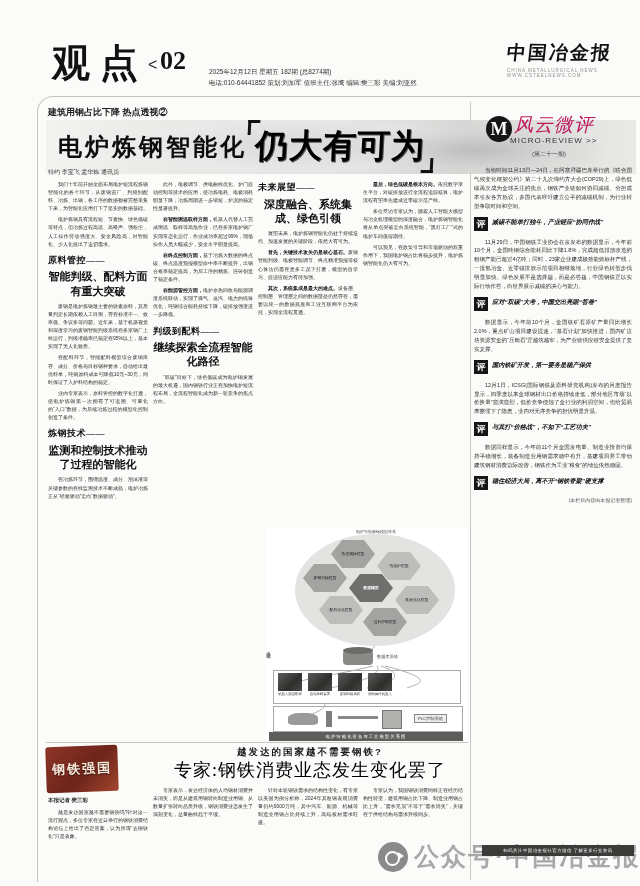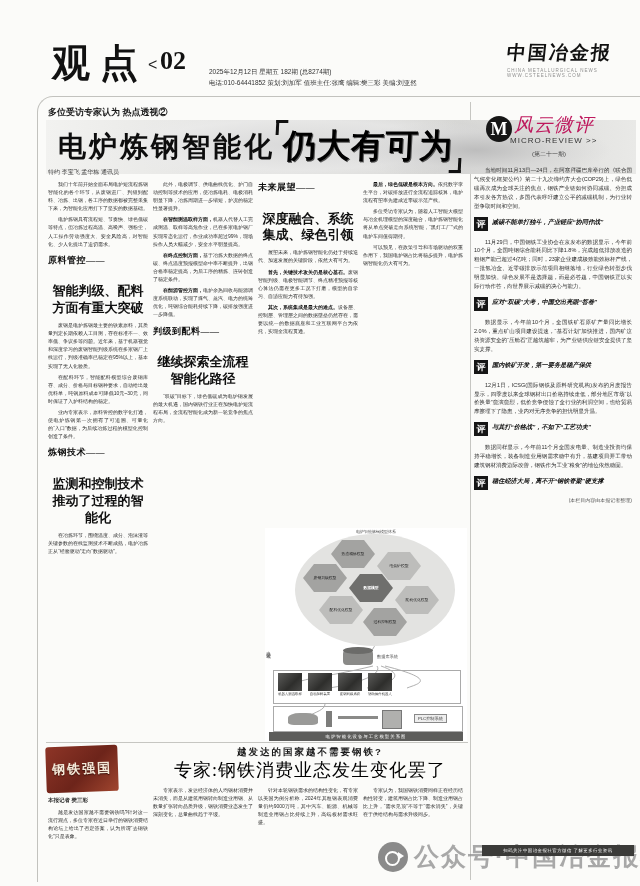--- a/index.html
+++ b/index.html
@@ -20,31 +20,31 @@
   .vrule{position:absolute;left:470px;top:102px;bottom:6px;width:1px;background:#c6c6c2;}
   .hrule-mid{position:absolute;left:46px;top:742px;width:422px;height:1px;background:#c6c6c2;}
   
   .kicker{position:absolute;left:48px;top:106px;font-size:9px;font-weight:bold;color:#1c1c1c;}
   .kicker .hand{font-family:"Liberation Serif",serif;font-weight:600;}
   .banner{position:absolute;left:46px;top:120px;width:590px;height:54px;background:
     radial-gradient(ellipse 180px 40px at 430px 30px,#bdbdbd 0%,rgba(210,210,210,.55) 45%,rgba(240,240,240,0) 75%),
     radial-gradient(ellipse 260px 45px at 250px 25px,#d9d9d9 0%,rgba(235,235,235,.6) 55%,rgba(247,247,247,0) 80%),
     linear-gradient(90deg,#f2f2f0 0%,#e3e3e1 35%,#d7d7d5 70%,#e9e9e7 100%);}
   .headline-row{position:absolute;left:58px;top:122px;width:410px;display:flex;align-items:center;}
-  .headline-lead{font-family:"Liberation Serif",serif;font-weight:900;font-size:28px;letter-spacing:3px;color:#0d0d0d;}
+  .headline-lead{font-family:"Liberation Serif",serif;font-weight:900;font-size:24px;letter-spacing:3px;color:#0d0d0d;}
   .headline-q{position:relative;font-family:"Liberation Serif",serif;font-weight:900;font-size:33px;letter-spacing:1px;color:#000;padding:2px 8px;transform:skewX(-3deg);text-shadow:1px 1px 0 #555;}
   .headline-q::before{content:"";position:absolute;left:0;top:-2px;width:9px;height:12px;border-left:3px solid #111;border-top:3px solid #111;}
   .headline-q::after{content:"";position:absolute;right:-1px;bottom:-2px;width:9px;height:12px;border-right:3px solid #111;border-bottom:3px solid #111;}
   .byline{position:absolute;left:48px;top:168px;font-size:6px;color:#444;}
   .col{position:absolute;font-size:5px;line-height:1.62;color:#2d2d2d;text-align:justify;overflow:hidden;}
   .col p{margin:0 0 3px;text-indent:2em;}
   .col .lead-b{font-weight:bold;color:#111;}
   .sec-h{font-family:"Liberation Serif",serif;font-weight:bold;color:#101010;margin:5px 0 4px;text-indent:0;}
   .sec-h .l1{display:block;font-size:9px;letter-spacing:.5px;}
-  .sec-h .l2{display:block;font-size:13px;text-align:center;margin-top:16px;line-height:1.3;}
+  .sec-h .l2{display:block;font-size:11px;text-align:center;margin-top:2px;line-height:1.3;}
   
   .diagram{position:absolute;left:265px;top:528px;width:202px;height:213px;background:#fff;}
   .dg-cluster{position:absolute;left:36px;top:10px;width:150px;height:104px;}
   .dg-cloud{position:absolute;left:-6px;top:-4px;width:160px;height:112px;background:#e3e3e1;border-radius:50%;}
   .dg-cluster-label{position:absolute;left:0;top:-9px;width:150px;text-align:center;font-size:4px;color:#555;}
   .hex{position:absolute;width:44px;height:28px;clip-path:polygon(25% 0,75% 0,100% 50%,75% 100%,25% 100%,0 50%);background:#bdbdbb;display:flex;align-items:center;justify-content:center;text-align:center;font-size:3.8px;line-height:1.15;color:#222;padding:0 4px;box-sizing:border-box;}
   .hex.dark{background:#6f6f6d;color:#fff;font-weight:bold;}
   .hex.mid{background:#a3a3a1;}
   .dg-db{position:absolute;left:78px;top:122px;width:30px;height:15px;background:#8a8a88;border-radius:4px;}
   .dg-db::before{content:"";position:absolute;left:0;top:-3px;width:30px;height:7px;background:#6b6b69;border-radius:50%;}
@@ -100,21 +100,21 @@
   <div class="mast">
     <div class="mast-name">中国冶金报</div>
     <div class="mast-sub">CHINA METALLURGICAL NEWS</div>
     <div class="mast-site">WWW.CSTEELNEWS.COM</div>
   </div>
   <div class="frame"></div>
   <div class="vrule"></div>
   <div class="hrule-mid"></div>
 
   <div class="kicker">
-    <span>多位受访专家认为</span>
+    <span>建筑用钢占比下降</span>
     <span class="hand">热点透视②</span>
   </div>
   <div class="banner"></div>
   <div class="headline-row">
     <span class="headline-lead">电炉炼钢智能化</span>
     <span class="headline-q">仍大有可为</span>
   </div>
   <div class="byline">特约 李宝飞 孟华栋 通讯员</div>
 
   <div class="col" style="left:48px;top:180px;width:100px;height:560px;">

